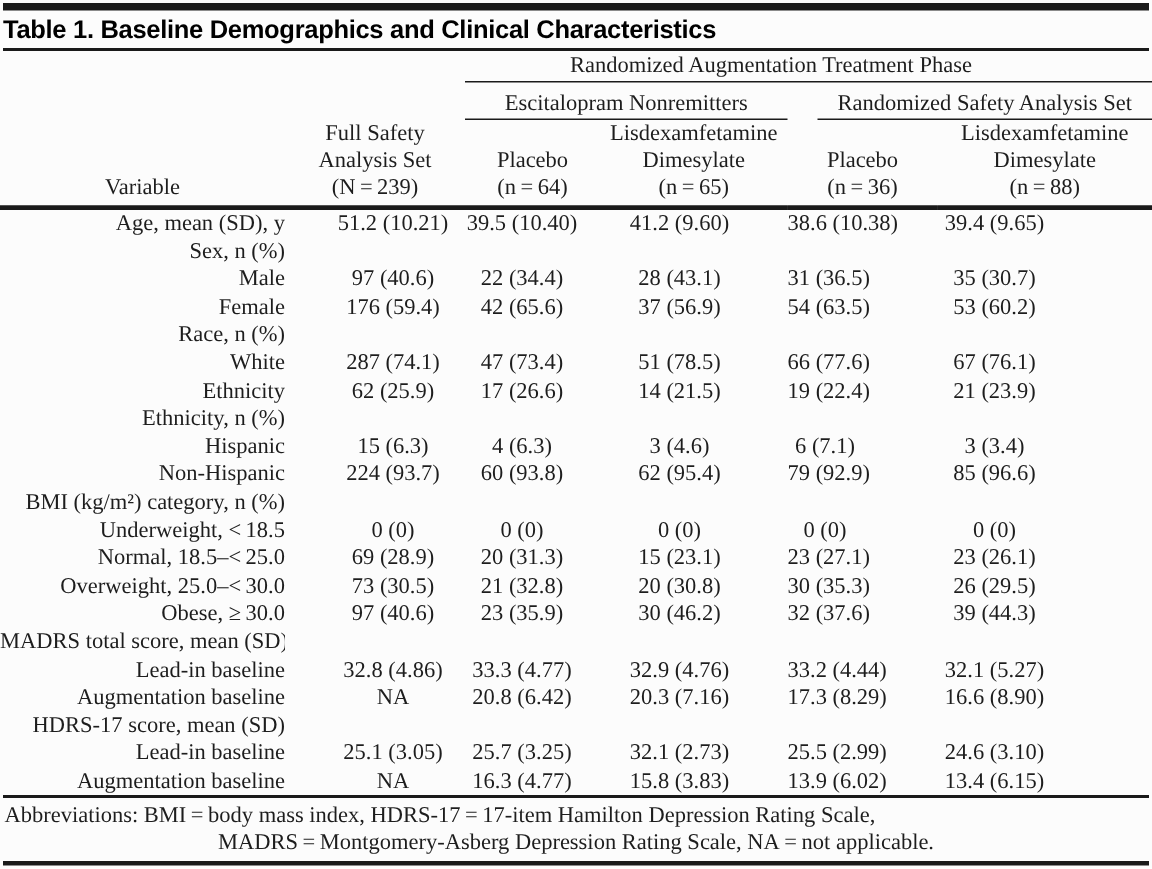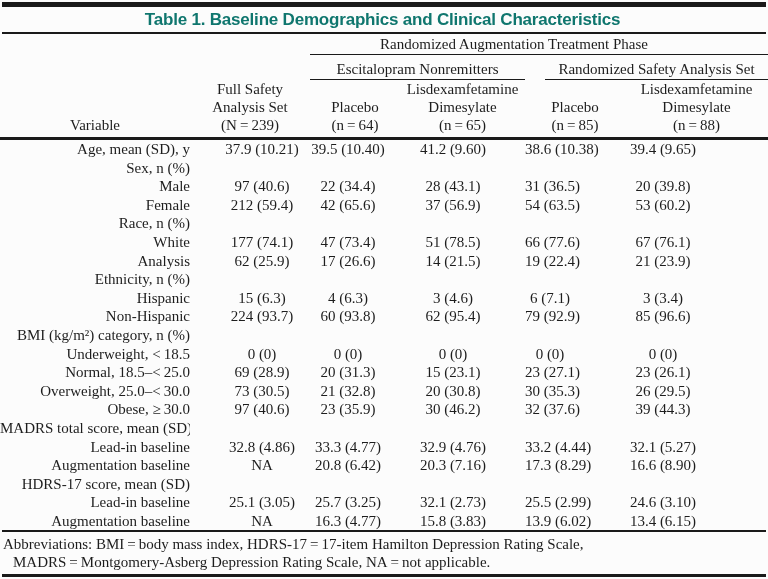--- a/index.html
+++ b/index.html
@@ -19,22 +19,21 @@
   .rule.mid { height: 2px; }
   .rule.bottom { height: 3px; }
 
   .title {
     font-family: "Liberation Sans", sans-serif;
     font-weight: bold;
     font-size: 17px;
     line-height: 19px;
     letter-spacing: -0.2px;
     padding: 3px 5px 3px 2px;
-    color: #0f766e;
-    text-align: center;
+    color: #000000;
   }
 
   table.demo {
     width: 100%;
     border-collapse: collapse;
     table-layout: fixed;
     font-size: 15px;
   }
   table.demo th, table.demo td { padding: 0; font-weight: normal; }
 
@@ -70,21 +69,21 @@
   tbody td:nth-child(3) { padding-right: 14px; }
   tbody td:nth-child(4) { padding-right: 19px; }
   tbody td:nth-child(5) { padding-right: 50px; }
   tbody td:nth-child(6) { padding-right: 67px; }
 
   .footnote {
     font-size: 15px;
     line-height: 18px;
     padding: 3px 13px 3px 3px;
   }
-  .footnote .l2 { padding-left: 10px; }
+  .footnote .l2 { padding-left: 10px; text-align: center; }
 </style>
 </head>
 <body>
 
 <div class="page">
 
   <div class="rule top"></div>
 
   <div class="title">Table 1. Baseline Demographics and Clinical Characteristics</div>
 
@@ -128,80 +127,80 @@
           <div>Placebo</div>
           <div>(n = 64)</div>
         </th>
         <th>
           <div>Lisdexamfetamine</div>
           <div>Dimesylate</div>
           <div>(n = 65)</div>
         </th>
         <th>
           <div>Placebo</div>
-          <div>(n = 85)</div>
+          <div>(n = 36)</div>
         </th>
         <th>
           <div>Lisdexamfetamine</div>
           <div>Dimesylate</div>
           <div>(n = 88)</div>
         </th>
       </tr>
     </thead>
     <tbody>
         <tr>
           <td class="var">Age, mean (SD), y</td>
-          <td class="val">37.9 (10.21)</td>
+          <td class="val">51.2 (10.21)</td>
           <td class="val">39.5 (10.40)</td>
           <td class="val">41.2 (9.60)</td>
           <td class="val">38.6 (10.38)</td>
           <td class="val">39.4 (9.65)</td>
         </tr>
         <tr>
           <td class="var">Sex, n (%)</td>
           <td class="val"></td>
           <td class="val"></td>
           <td class="val"></td>
           <td class="val"></td>
           <td class="val"></td>
         </tr>
         <tr>
           <td class="var ind">Male</td>
           <td class="val">97 (40.6)</td>
           <td class="val">22 (34.4)</td>
           <td class="val">28 (43.1)</td>
           <td class="val">31 (36.5)</td>
-          <td class="val">20 (39.8)</td>
+          <td class="val">35 (30.7)</td>
         </tr>
         <tr>
           <td class="var ind">Female</td>
-          <td class="val">212 (59.4)</td>
+          <td class="val">176 (59.4)</td>
           <td class="val">42 (65.6)</td>
           <td class="val">37 (56.9)</td>
           <td class="val">54 (63.5)</td>
           <td class="val">53 (60.2)</td>
         </tr>
         <tr>
           <td class="var">Race, n (%)</td>
           <td class="val"></td>
           <td class="val"></td>
           <td class="val"></td>
           <td class="val"></td>
           <td class="val"></td>
         </tr>
         <tr>
           <td class="var ind">White</td>
-          <td class="val">177 (74.1)</td>
+          <td class="val">287 (74.1)</td>
           <td class="val">47 (73.4)</td>
           <td class="val">51 (78.5)</td>
           <td class="val">66 (77.6)</td>
           <td class="val">67 (76.1)</td>
         </tr>
         <tr>
-          <td class="var ind">Analysis</td>
+          <td class="var ind">Ethnicity</td>
           <td class="val">62 (25.9)</td>
           <td class="val">17 (26.6)</td>
           <td class="val">14 (21.5)</td>
           <td class="val">19 (22.4)</td>
           <td class="val">21 (23.9)</td>
         </tr>
         <tr>
           <td class="var">Ethnicity, n (%)</td>
           <td class="val"></td>
           <td class="val"></td>

